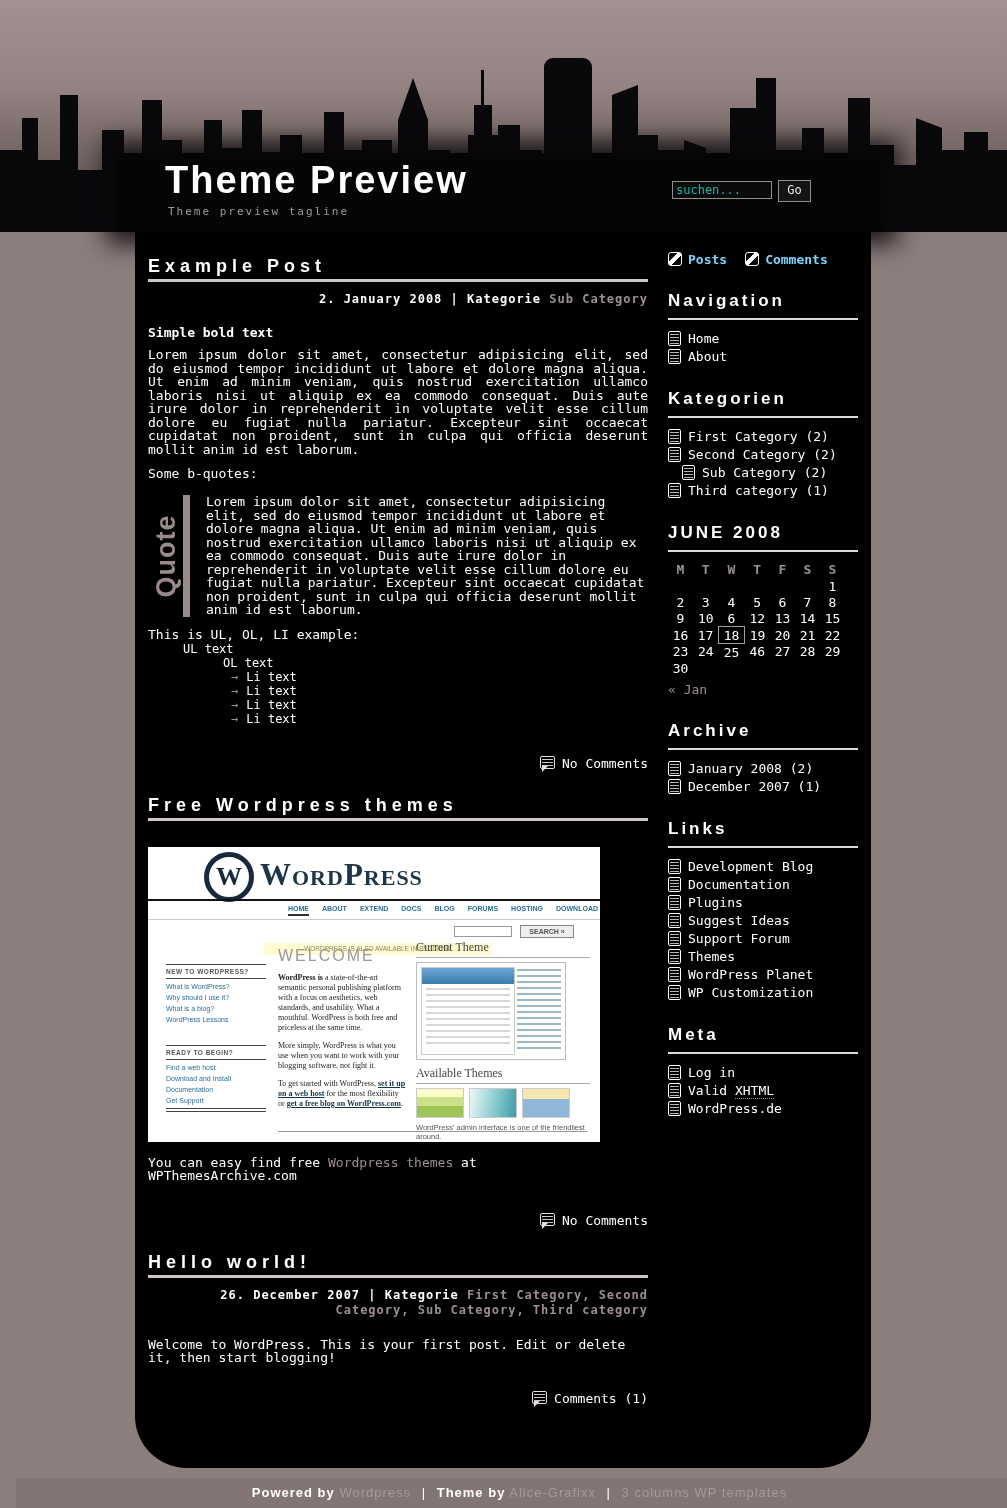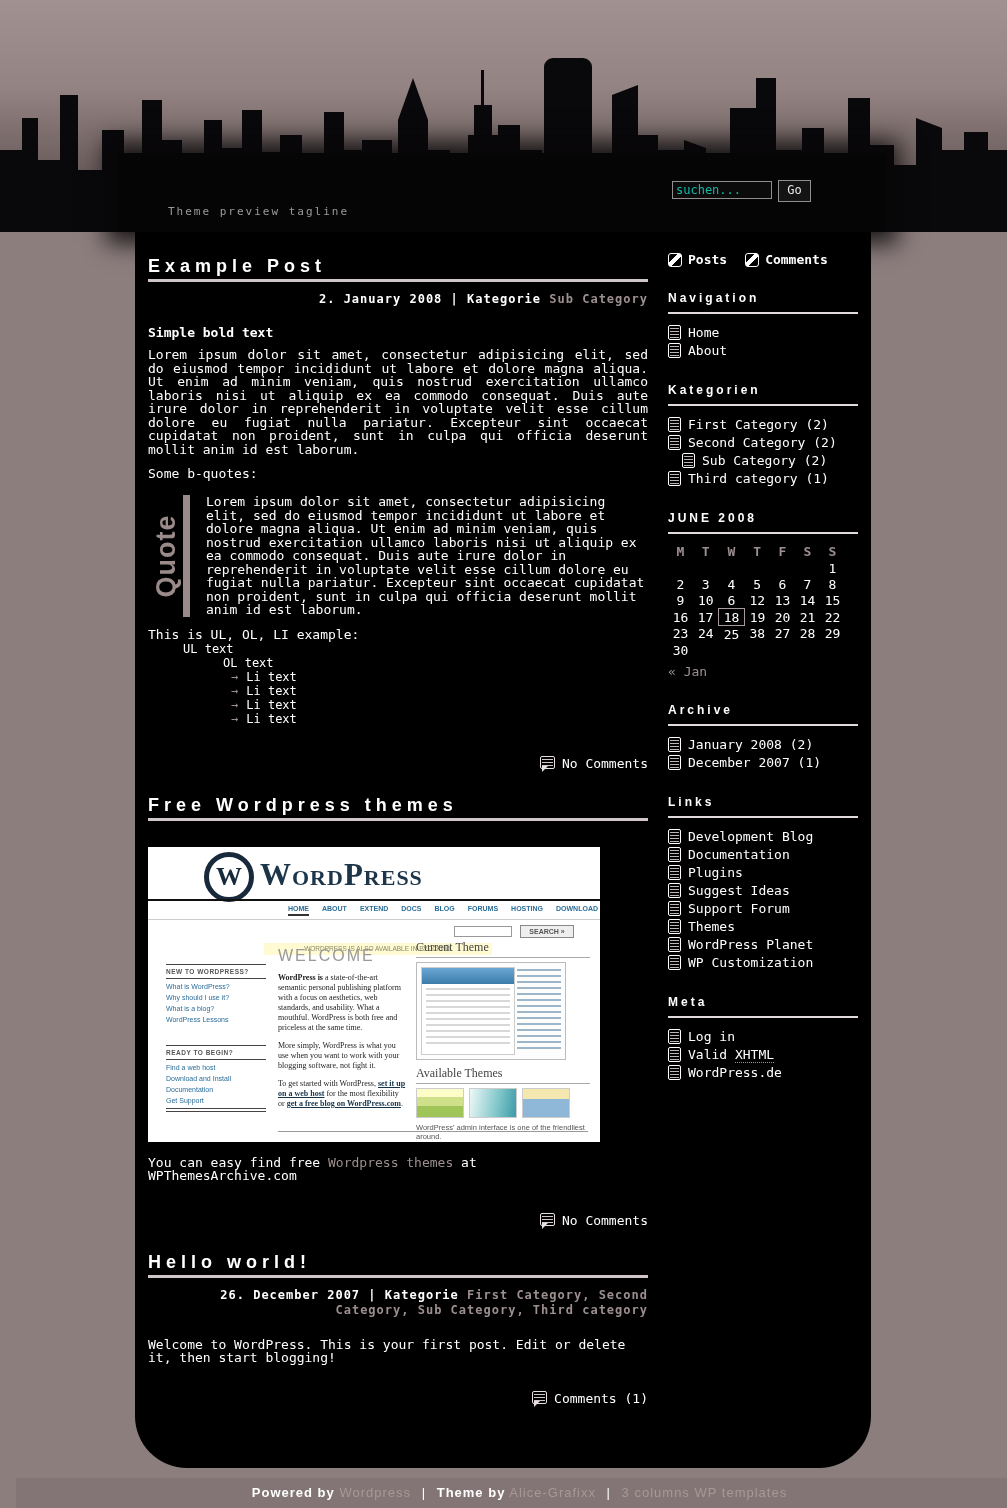--- a/index.html
+++ b/index.html
@@ -51,24 +51,24 @@
   .comments-line{margin-top:30px;text-align:right;font-size:13px;}
   .comments-line a{color:#fff;text-decoration:none;}
   .cmt-icon{display:inline-block;width:11px;height:9px;border:1px solid #e8e0e0;border-radius:2px;
     position:relative;margin-right:7px;vertical-align:-1px;
     background:repeating-linear-gradient(to bottom,transparent 0 2px,#cfc7c7 2px 3px);background-clip:content-box;padding:1px;}
   .cmt-icon::after{content:"";position:absolute;left:1px;bottom:-4px;border:3px solid transparent;border-top-color:#e8e0e0;border-left-color:#e8e0e0;}
   .caption-line{margin-top:14px;font-size:13px;line-height:13.5px;}
   .caption-line a{color:#9d8f8f;text-decoration:none;}
   
   .feed-row{margin-top:20px;display:flex;align-items:center;font-size:13px;font-weight:bold;}
-  .feed-row a{color:#ffffff;text-decoration:none;display:flex;align-items:flex-end;margin-right:18px;}
+  .feed-row a{color:#7dd3fc;text-decoration:none;display:flex;align-items:flex-start;margin-right:18px;}
   .feed-icon{display:inline-block;width:12px;height:12px;border:1px solid #fff;border-radius:3px;margin-right:6px;
     background:linear-gradient(135deg,transparent 36%,#fff 36% 62%,transparent 62%);}
-  .side-h{font-family:"Liberation Sans",sans-serif;font-weight:bold;font-size:12px;letter-spacing:3px;color:#fff;margin-top:24px;}
+  .side-h{font-family:"Liberation Sans",sans-serif;font-weight:bold;font-size:17px;letter-spacing:3px;color:#fff;margin-top:24px;}
   .side-rule{height:2px;background:#e2dada;margin:7px 0 9px;}
   .side-item{display:flex;align-items:center;height:18px;font-size:13px;}
   .side-item a{color:#fff;text-decoration:none;}
   .side-item.indent{margin-left:14px;}
   .doc-icon{display:inline-block;width:9px;height:11px;border:1px solid #fff;border-radius:2px;margin-right:7px;flex:none;
     background:repeating-linear-gradient(to bottom,transparent 0 2px,#bdb5b5 2px 3px);background-clip:content-box;padding:1px;}
   .cal-table{border-collapse:collapse;margin-top:2px;}
   .cal-table th{width:25px;height:17px;font-size:13px;color:#9d8f8f;font-weight:bold;text-align:center;padding:0;}
   .cal-table td{width:25px;height:16px;font-size:13px;color:#fff;text-align:center;padding:0;}
   .cal-table td.sel{border:1px solid #a79a9a;}
@@ -183,20 +183,21 @@
     <rect x="894" y="165" width="22" height="67"></rect>
     <polygon points="916,232 916,118 942,128 942,232"></polygon>
     <rect x="942" y="150" width="22" height="82"></rect>
       <rect x="964" y="132" width="24" height="100"></rect>
     <rect x="988" y="150" width="19" height="82"></rect>
     <rect x="0" y="190" width="1007" height="42"></rect>
   </g>
 </svg>
 
 <div class="title-strip">
+  <div class="site-title">Theme Preview</div>
   <div class="site-tagline">Theme preview tagline</div>
   <input class="search-input" type="text" value="suchen..." style="">
   <div class="go-btn">Go</div>
 </div>
 
 <div class="content">
 
   <div class="main-col">
 
     <div>
@@ -416,21 +417,21 @@
             <td class="sel">18</td>
             <td>19</td>
             <td>20</td>
             <td>21</td>
             <td>22</td>
           </tr>
           <tr>
             <td>23</td>
             <td>24</td>
             <td>25</td>
-            <td>38</td>
+            <td>46</td>
             <td>27</td>
             <td>28</td>
             <td>29</td>
           </tr>
           <tr>
             <td>30</td>
             <td></td>
             <td></td>
             <td></td>
             <td></td>

